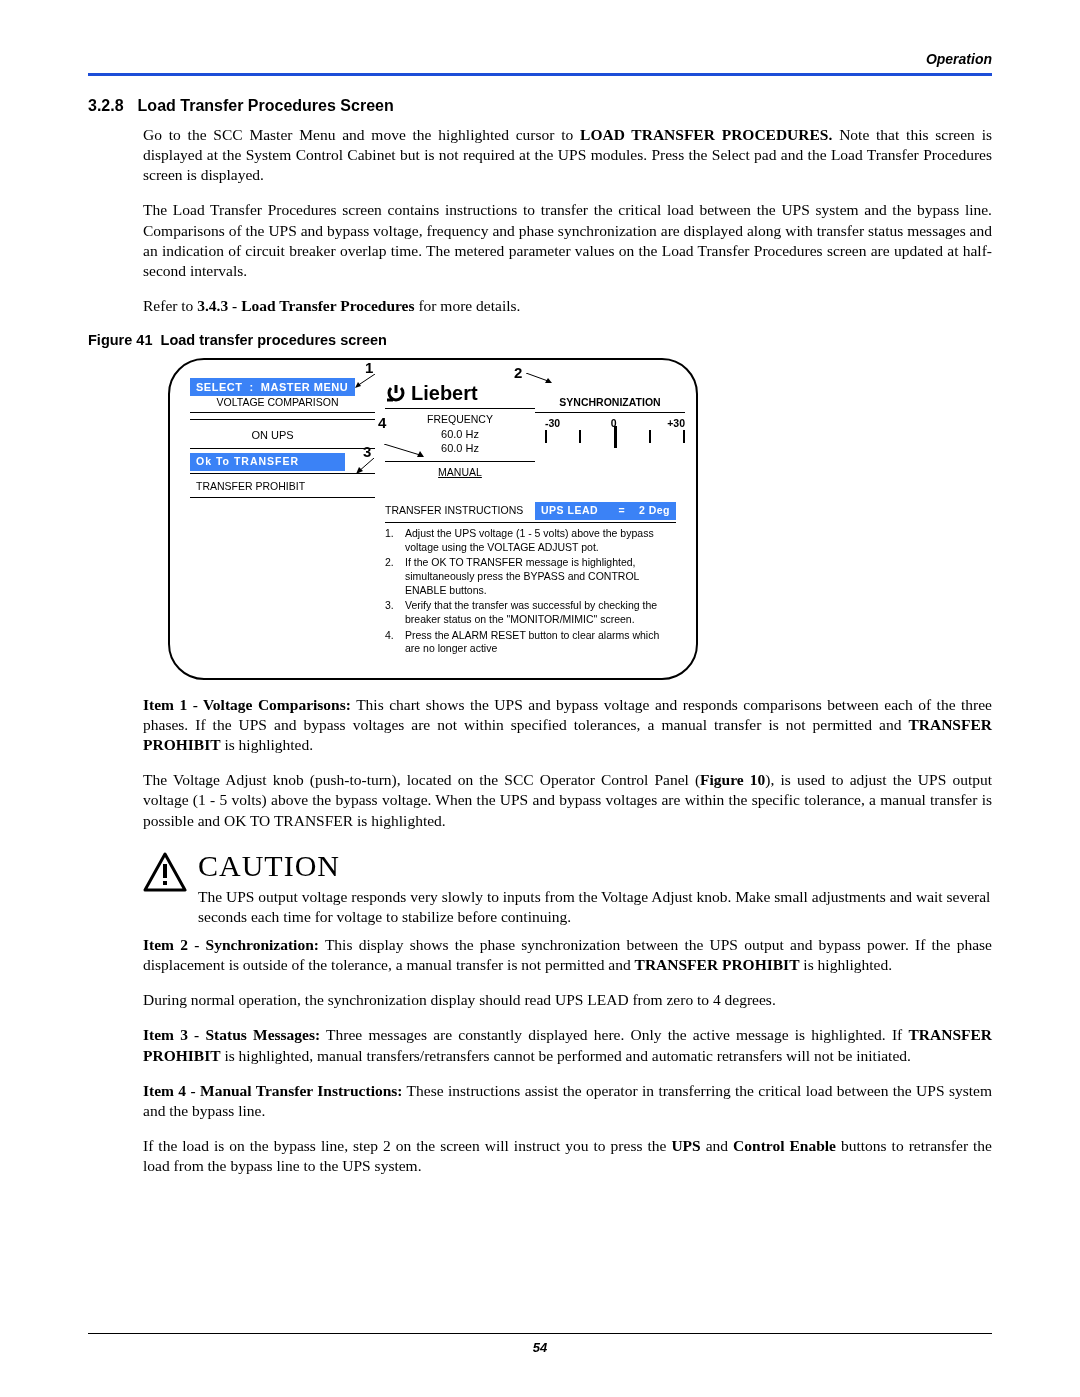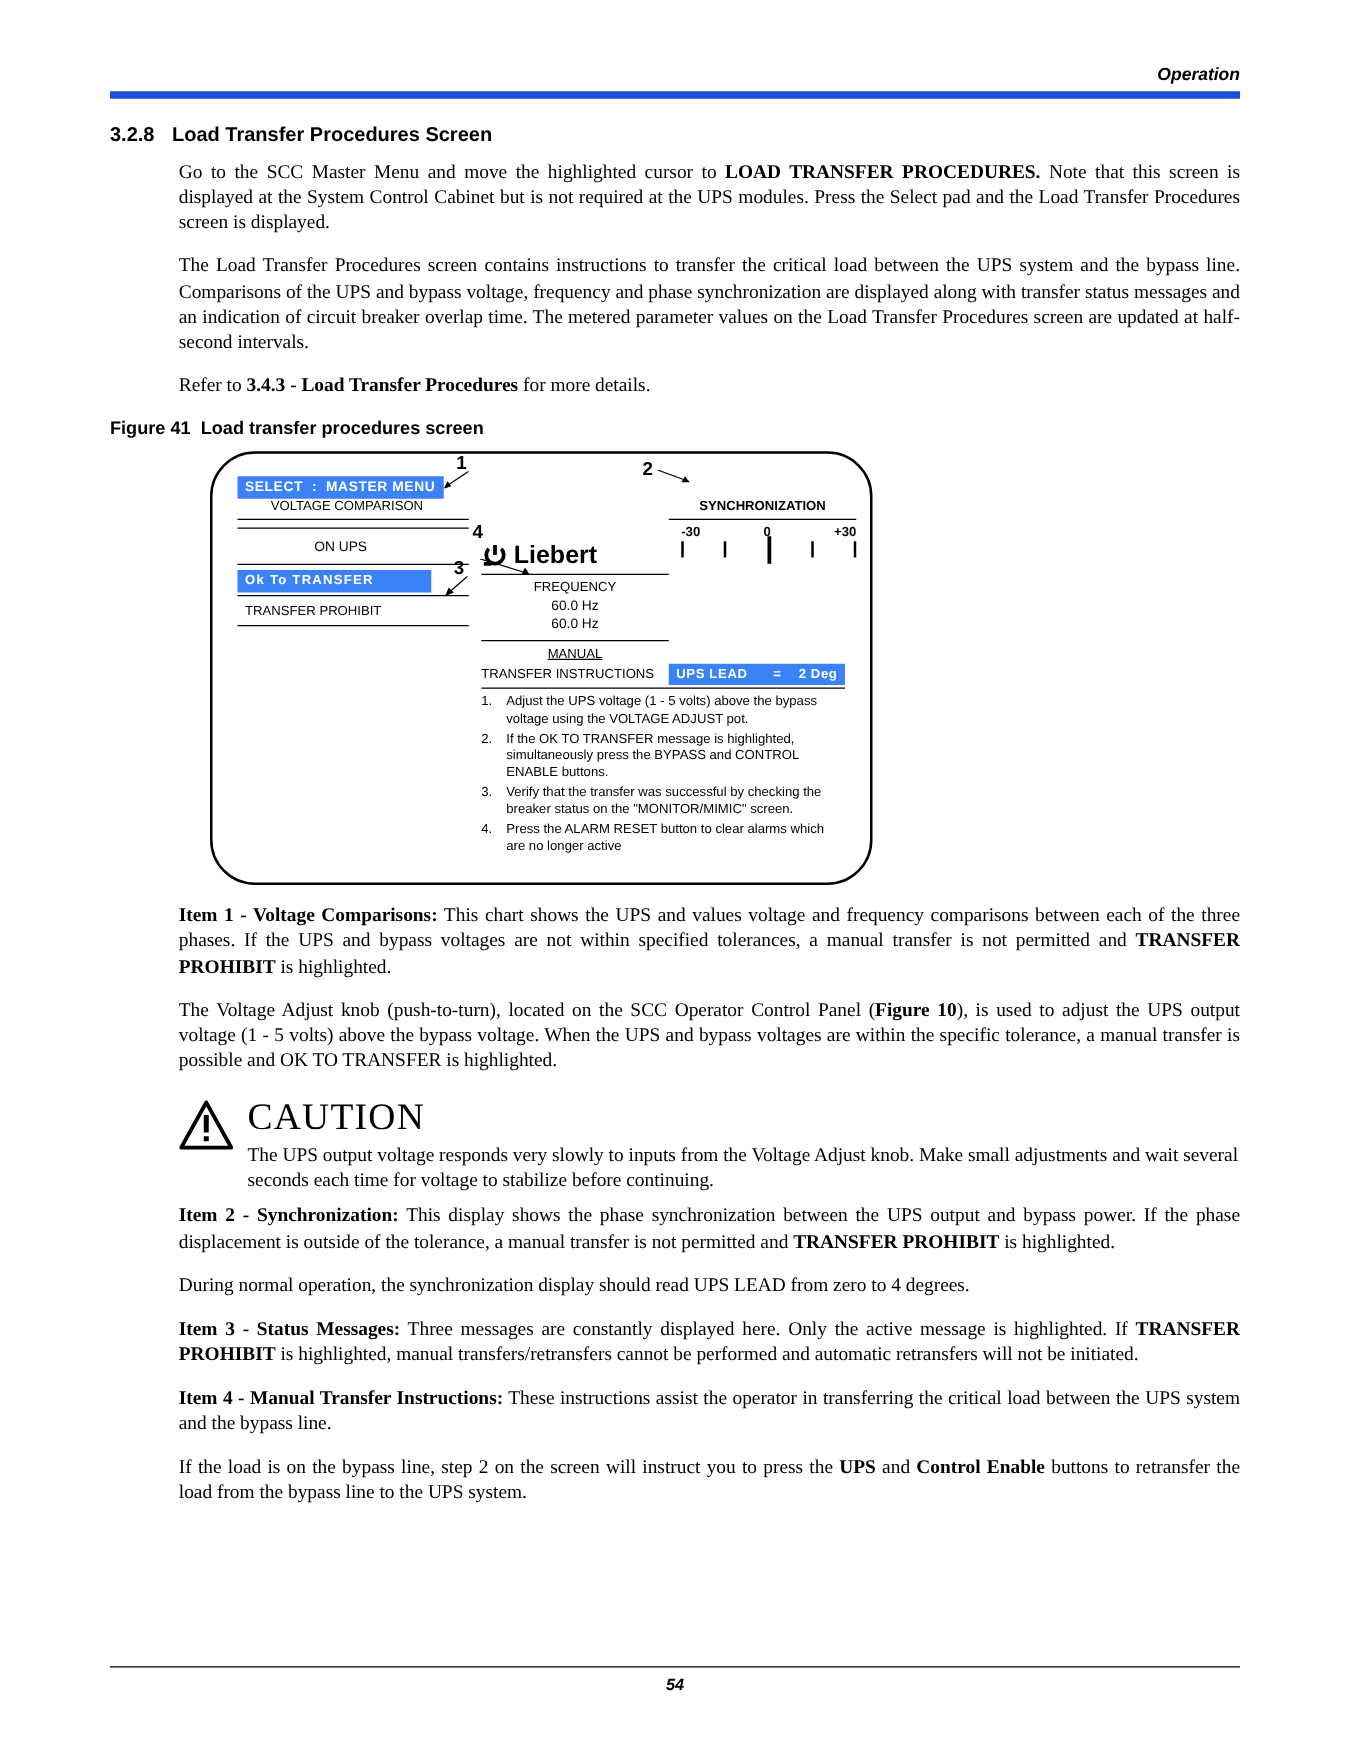--- a/index.html
+++ b/index.html
@@ -17,21 +17,21 @@
   padding:50px 88px 30px 88px;
   box-sizing:border-box;
   position:relative;
 }
 .header-running{
   font-family:Arial,Helvetica,sans-serif;
   font-weight:bold;
   font-style:italic;
   font-size:14px;
   text-align:right;
-  border-bottom:6px solid #1d4ed8;
+  border-bottom:3px solid #1d4ed8;
   padding-bottom:5px;
   margin-bottom:20px;
 }
 .section-heading{
   font-family:Arial,Helvetica,sans-serif;
   font-weight:bold;
   font-size:16px;
   margin:0 0 8px 0;
 }
 .section-heading .num{margin-right:14px;}
@@ -59,21 +59,21 @@
   box-sizing:border-box;
 }
 .screen .callout{
   font-family:Arial,Helvetica,sans-serif;
   font-weight:bold;
   font-size:15px;
   position:absolute;
 }
 .screen-row{display:flex;align-items:flex-start;}
 .left-col{width:195px;flex:none;}
-.mid-col{width:150px;flex:none;margin-top:48px;}
+.mid-col{width:150px;flex:none;}
 .right-col{flex:1;}
 .black-bar{
   background:#3b82f6;color:#fff;font-weight:bold;
   padding:2px 6px 2px 6px;letter-spacing:.5px;
   font-size:11px;
 }
 .black-bar.small{font-size:10.5px;}
 .vtable{font-size:11px;}
 .vtable th,.vtable td{
   padding:0 6px 0 0;
@@ -246,21 +246,21 @@
                 <span class="t">Press the ALARM RESET button to clear alarms which are no longer active</span>
               </li>
           </ol>
         </div>
       </div>
 
     </div>
   </div>
 
   <p class="body-text">
-    <b>Item 1 - Voltage Comparisons:</b> <span>This chart shows the UPS and values voltage and frequency comparisons between each of the three phases. If the UPS and bypass voltages are not within specified tolerances, a manual transfer is not permitted and</span> <b>TRANSFER PROHIBIT</b> <span>is highlighted.</span>
+    <b>Item 1 - Voltage Comparisons:</b> <span>This chart shows the UPS and bypass voltage and responds comparisons between each of the three phases. If the UPS and bypass voltages are not within specified tolerances, a manual transfer is not permitted and</span> <b>TRANSFER PROHIBIT</b> <span>is highlighted.</span>
   </p>
   <p class="body-text">
     The Voltage Adjust knob (push-to-turn), located on the SCC Operator Control Panel (<b>Figure 10</b>), is used to adjust the UPS output voltage (1 - 5 volts) above the bypass voltage. When the UPS and bypass voltages are within the specific tolerance, a manual transfer is possible and OK TO TRANSFER is highlighted.
   </p>
 
   <div class="caution-block">
     <div class="tri">
       <svg viewBox="0 0 44 40">
         <polygon points="22,2 42,38 2,38" fill="none" stroke="#000" stroke-width="3" stroke-linejoin="round"></polygon>
         <rect x="20" y="12" width="4" height="14" fill="#000"></rect>

